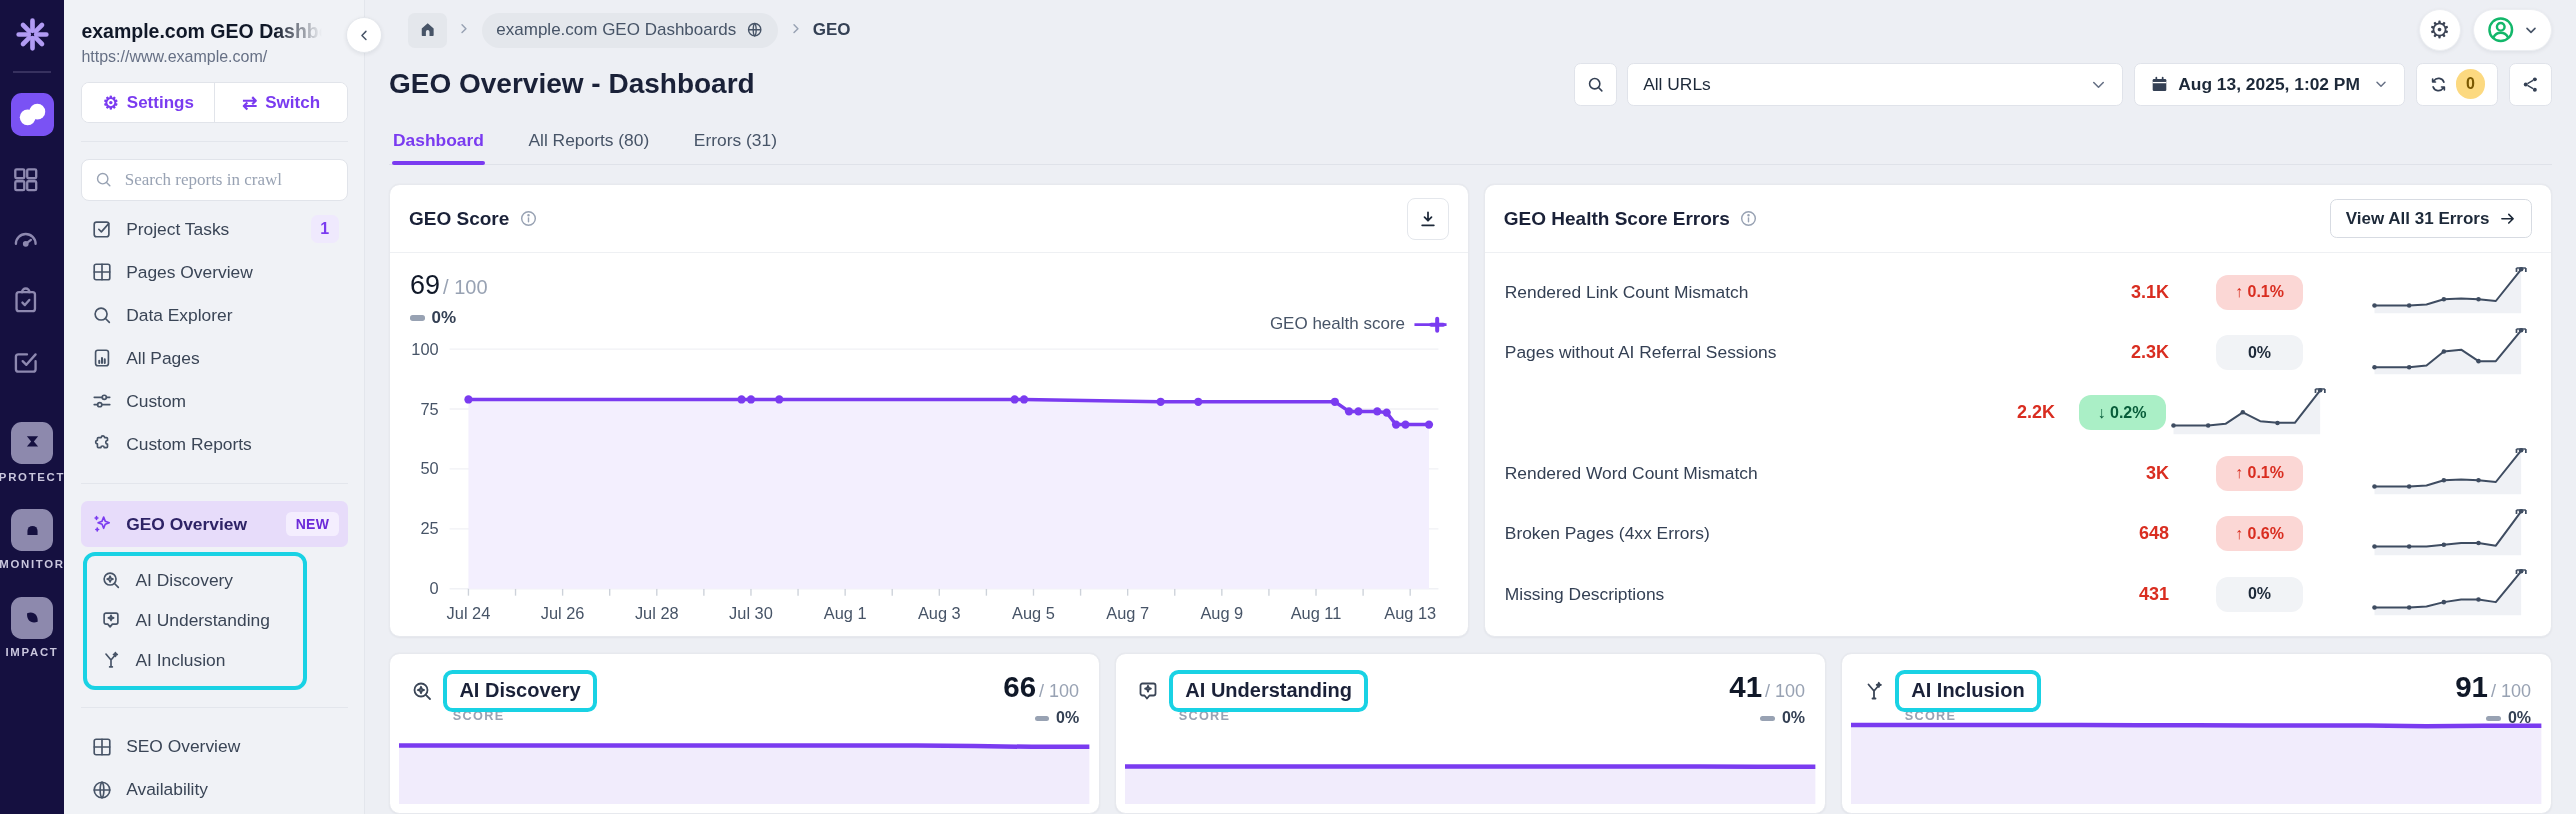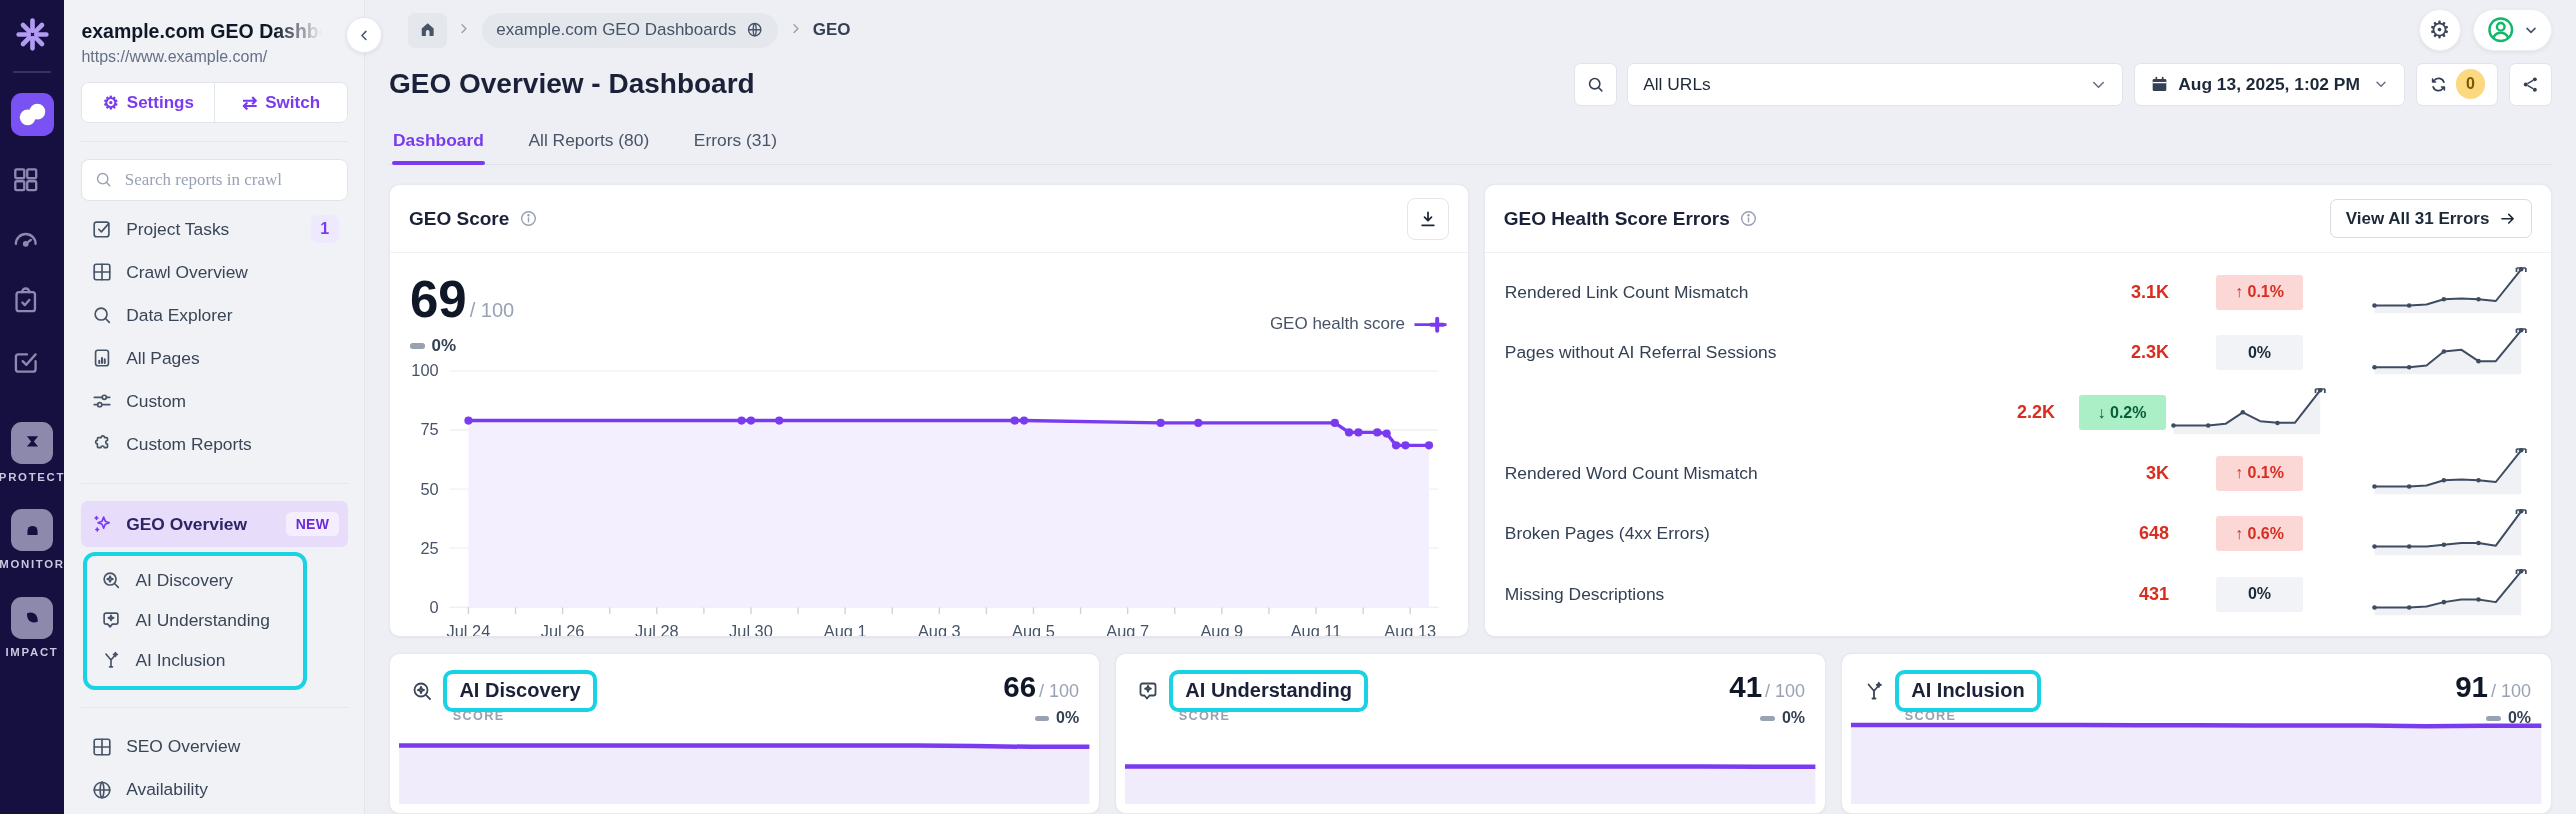--- a/index.html
+++ b/index.html
@@ -113,34 +113,34 @@
   .info-ic{width:19px;height:19px;color:#98a2b3}
   .dl-btn{width:42px;height:42px;border:0.7px solid #e4e7ec;border-radius:8px;background:#fff;
     display:flex;align-items:center;justify-content:center;color:#1d2939}
   .dl-btn svg{width:20px;height:20px}
   .view-all-btn{height:39px;border:0.7px solid #d7dbe2;border-radius:6.7px;background:#fff;display:flex;
     align-items:center;gap:9.4px;padding:0 14.8px;font-size:17px;font-weight:bold;color:#1d2939}
   .view-all-btn svg{width:17.4px;height:17.4px}
 
   .geo-body{padding:17.4px 20px 6.7px;display:flex;flex-direction:column;flex:1}
   .score-row{display:flex;justify-content:space-between;align-items:flex-start;flex:none}
-  .big-score{font-size:51px;font-weight:bold;color:var(--ink)}
+  .big-score{font-size:27px;font-weight:normal;color:var(--ink)}
   .big-total{font-size:20px;color:#98a2b3;font-weight:normal}
   .chg{display:flex;align-items:center;gap:6.7px;font-size:17px;color:#344054;font-weight:bold;margin-top:6.7px}
   .dash-chip{width:14.8px;height:5.4px;border-radius:2.7px;background:#98a2b3;display:inline-block}
   .legend{display:flex;align-items:center;gap:8px;font-size:17px;color:#475467;margin-top:44px}
   .legend svg{width:35px;height:17.4px}
   .chart-wrap{flex:1;margin-top:4px}
   .chart-wrap svg{width:100%;height:100%;display:block}
 
   .err-rows{flex:1;display:flex;flex-direction:column;justify-content:space-evenly;padding:6.7px 20px 9.4px}
   .err-row{display:grid;grid-template-columns:1fr 94px 141px 181px;align-items:center;gap:20px}
   .err-name{font-size:17.4px;color:#344054}
   .err-value{font-size:18px;font-weight:bold;color:var(--red);text-align:right}
-  .badge{justify-self:center;min-width:87px;height:35px;border-radius:3px;display:flex;align-items:center;
+  .badge{justify-self:center;min-width:87px;height:35px;border-radius:12px;display:flex;align-items:center;
     justify-content:center;font-size:16px;font-weight:bold;padding:0 12px}
   .badge.up{background:var(--red-soft);color:var(--red)}
   .badge.down{background:var(--green-soft);color:#085d3a}
   .badge.flat{background:var(--badge-gray);color:#1d2939}
   .spark{width:161px;height:56px;justify-self:end}
 
   .row2{display:flex;gap:14.8px;margin-top:16px;flex:1;min-height:0}
   .score-card{flex:1;position:relative;padding:16px 20px 0}
   .sc-top{display:flex;justify-content:space-between;align-items:flex-start}
   .sc-left{display:flex;align-items:flex-start;gap:9.4px}
@@ -258,21 +258,21 @@
             <path d="M8.5 12.3l2.8 2.8 8-9"></path>
           </svg>
           <span class="nav-label">Project Tasks</span>
           <span class="nav-badge">1</span>
         </div>
         <div class="nav-item">
           <svg class="ic " viewBox="0 0 24 24" fill="none" stroke="currentColor" stroke-width="1.8" stroke-linecap="round" stroke-linejoin="round">
             <rect x="3.5" y="3.5" width="17" height="17" rx="2"></rect>
             <path d="M3.5 12h17M12 3.5v17"></path>
           </svg>
-          <span class="nav-label">Crawl Overview</span>
+          <span class="nav-label">Pages Overview</span>
         </div>
         <div class="nav-item">
           <svg class="ic " viewBox="0 0 24 24" fill="none" stroke="currentColor" stroke-width="1.8" stroke-linecap="round" stroke-linejoin="round">
             <circle cx="11" cy="11" r="6.5"></circle>
             <path d="M15.8 15.8L20 20"></path>
           </svg>
           <span class="nav-label">Data Explorer</span>
         </div>
         <div class="nav-item">
           <svg class="ic " viewBox="0 0 24 24" fill="none" stroke="currentColor" stroke-width="1.8" stroke-linecap="round" stroke-linejoin="round">

